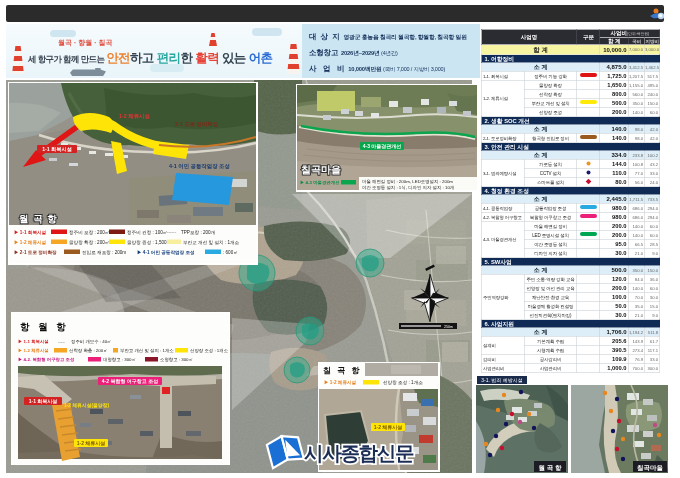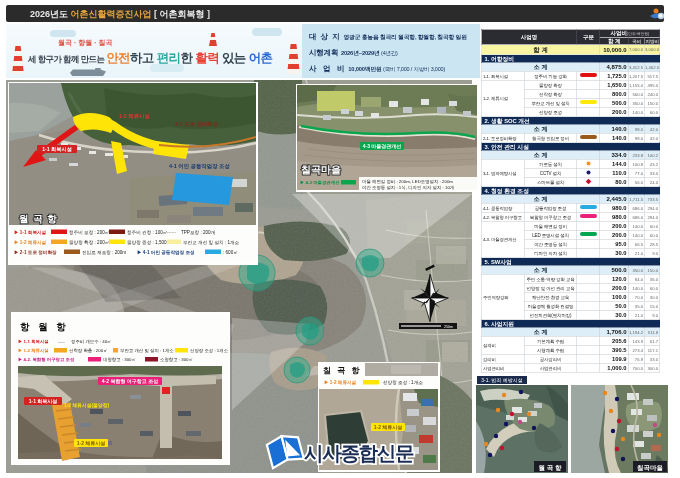--- a/index.html
+++ b/index.html
@@ -28,21 +28,20 @@
 #btab .ch{text-align:center;background:#fff;line-height:8px}
 .cbar{display:inline-block;width:34px;height:8px;border-radius:4px;vertical-align:2px}
 .cdot{display:inline-block;width:8px;height:8px;border-radius:50%;vertical-align:1px}
 </style>
 </head>
 <body>
 <div id="page">
 
 <div class="abs" style="left:6px;top:5px;width:658px;height:17px;background:#2b2b2b;border-radius:2px;"></div>
 
-<div class="abs" style="left:30px;top:8px;font-size:9px;font-weight:bold;color:#e8e8e8;letter-spacing:0px;">2026년도 <span style="color:#e2a33c">어촌신활력증진사업</span> [ 어촌회복형 ]</div>
 
 <div class="abs" style="left:648px;top:7px;width:56px;height:14px;">
 <svg width="56" height="14" viewBox="0 0 56 14">
 <circle cx="8" cy="4" r="2.5" fill="#e87b20"></circle>
 <path d="M2,9 Q8,4 15,8 Q11,12 5,11 Z" fill="#3a78c8"></path>
 <circle cx="13" cy="9" r="3.2" fill="#bcd4f0"></circle>
 <circle cx="12.6" cy="8.6" r="1.6" fill="#fff"></circle>
 <text x="22" y="12" font-size="9.5" fill="#fff" font-family="Liberation Sans" font-weight="bold">영광군</text>
 </svg></div>
 
@@ -63,21 +62,21 @@
 <div class="abs" style="left:70px;top:68px;width:36px;height:8px;background:#7d8d99;clip-path:polygon(0 60%,8% 20%,70% 20%,70% 0,85% 0,85% 20%,100% 45%,92% 100%,6% 100%);"></div>
 
 <div class="abs" style="left:209px;top:33px;width:8px;height:13px;background:linear-gradient(180deg,#e0402e 0 30%,#f7f4ef 30% 55%,#e0402e 55% 100%);clip-path:polygon(30% 0,70% 0,100% 100%,0 100%);"></div>
 
 <div class="abs" style="left:287px;top:44px;width:13px;height:30px;background:repeating-linear-gradient(180deg,#e0402e 0 5px,#f7f4ef 5px 10px);clip-path:polygon(28% 0,72% 0,100% 100%,0 100%);"></div>
 
 <div class="abs" style="left:302px;top:24px;width:178px;height:54px;background:#cbe5f2;"></div>
 
 <div class="abs" style="left:309px;top:29px;width:170px;color:#16325c;font-size:5.8px;line-height:16px;white-space:nowrap;letter-spacing:-0.2px;">
 <div><b style="font-size:7.5px;letter-spacing:1px;">대 상 지</b>&nbsp; <b>영광군 홍농읍 칠곡리 월곡항, 향월항, 칠곡항 일원</b></div>
-<div><b style="font-size:7.5px;">시행계획</b>&nbsp; <b>2026년~2029년</b> <span style="font-size:5.5px">(4년간)</span></div>
+<div><b style="font-size:7.5px;">소형창고</b>&nbsp; <b>2026년~2029년</b> <span style="font-size:5.5px">(4년간)</span></div>
 <div><b style="font-size:7.5px;letter-spacing:1px;font-family:Liberation Mono, monospace;">사 업 비</b>&nbsp; <b>10,000백만원</b> <span style="font-size:5.5px">(국비 7,000 / 지방비 3,000)</span></div>
 </div>
 
 <div class="abs" id="collage" style="left:6px;top:80px;width:466px;height:393px;overflow:hidden;">
 <svg width="466" height="393" viewBox="0 0 466 393">
 <defs>
 <filter id="noisef" x="0" y="0" width="100%" height="100%">
             <feTurbulence type="fractalNoise" baseFrequency="0.55" numOctaves="2"></feTurbulence>
             <feColorMatrix type="saturate" values="0"></feColorMatrix>
           </filter>

